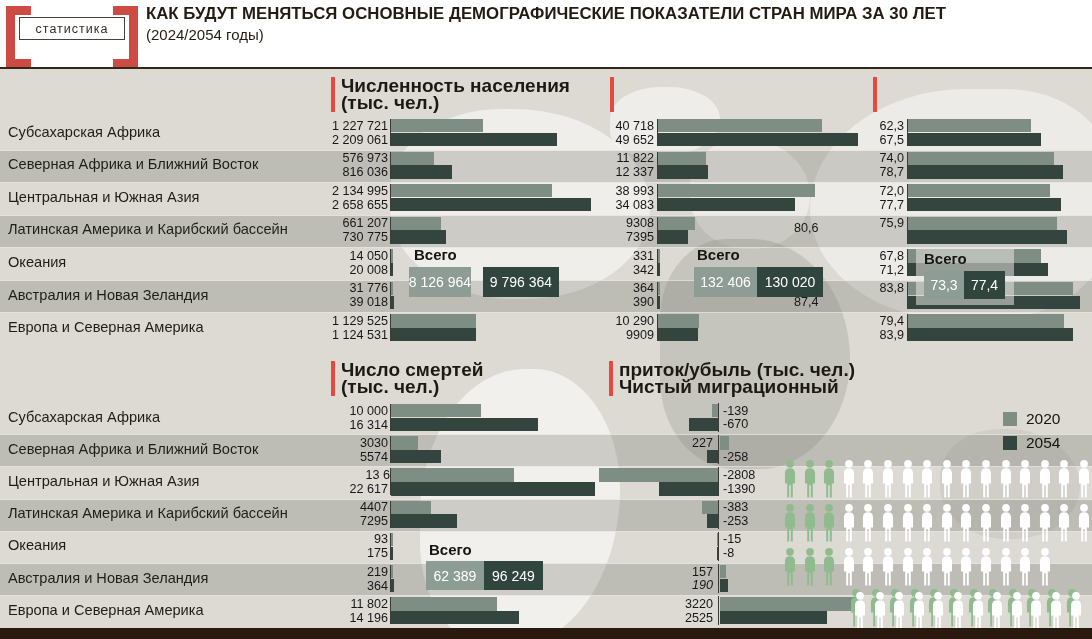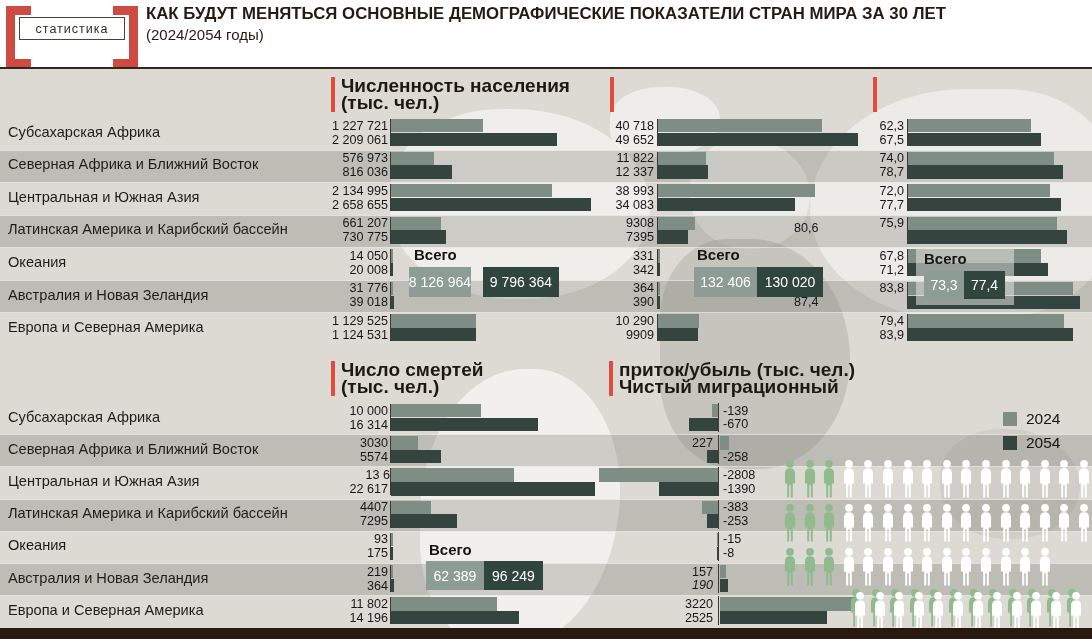--- a/index.html
+++ b/index.html
@@ -519,21 +519,21 @@
   <div class="totlabel" style="left:924px;top:250px;">Всего</div>
   <div class="totbox" style="left:924px;top:271px;width:40px;height:28px;background:#8d9d95;">73,3</div>
   <div class="totbox" style="left:964px;top:271px;width:41px;height:28px;background:#31453f;">77,4</div>
 
   <div class="totlabel" style="left:429px;top:541px;">Всего</div>
   <div class="totbox" style="left:426px;top:561px;width:58px;height:29px;background:#8d9d95;">62 389</div>
   <div class="totbox" style="left:484px;top:561px;width:59px;height:29px;background:#31453f;">96 249</div>
 
   <div class="legend-item" style="left:1003px;top:410px;">
     <span class="legend-sq" style="background:#7e8e85;"></span>
-    <span>2024</span>
+    <span>2020</span>
   </div>
   <div class="legend-item" style="left:1003px;top:434px;">
     <span class="legend-sq" style="background:#344540;"></span>
     <span>2054</span>
   </div>
 
   <div id="bottombar"></div>
 </div>
 
 </body></html>

